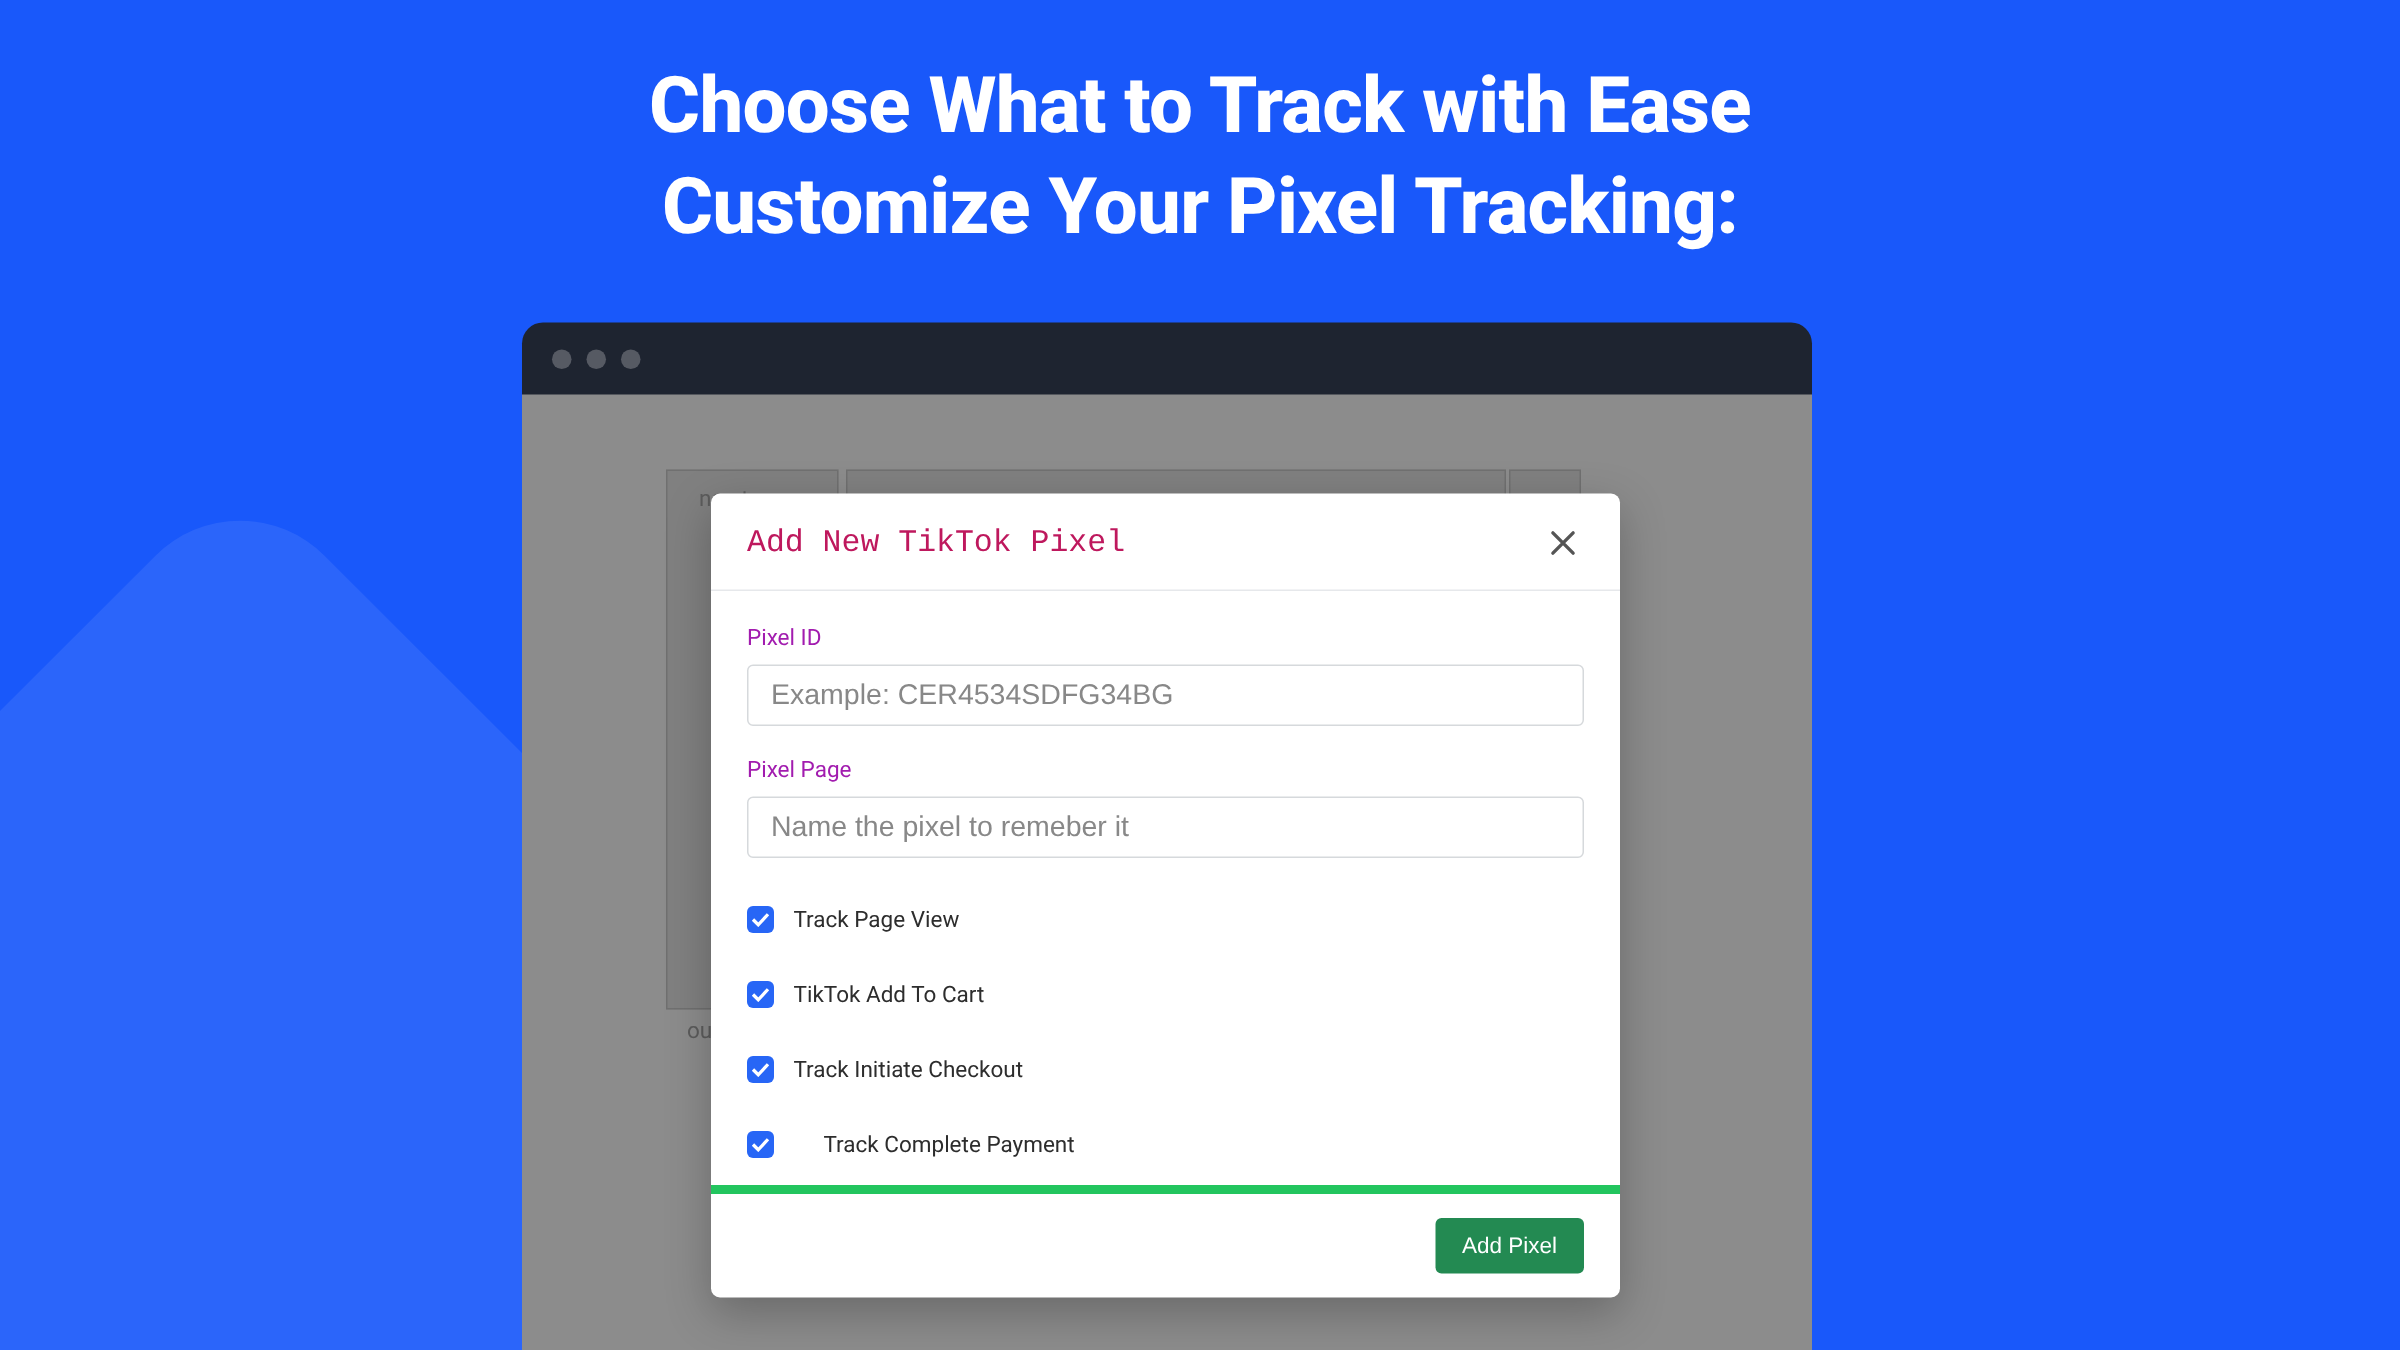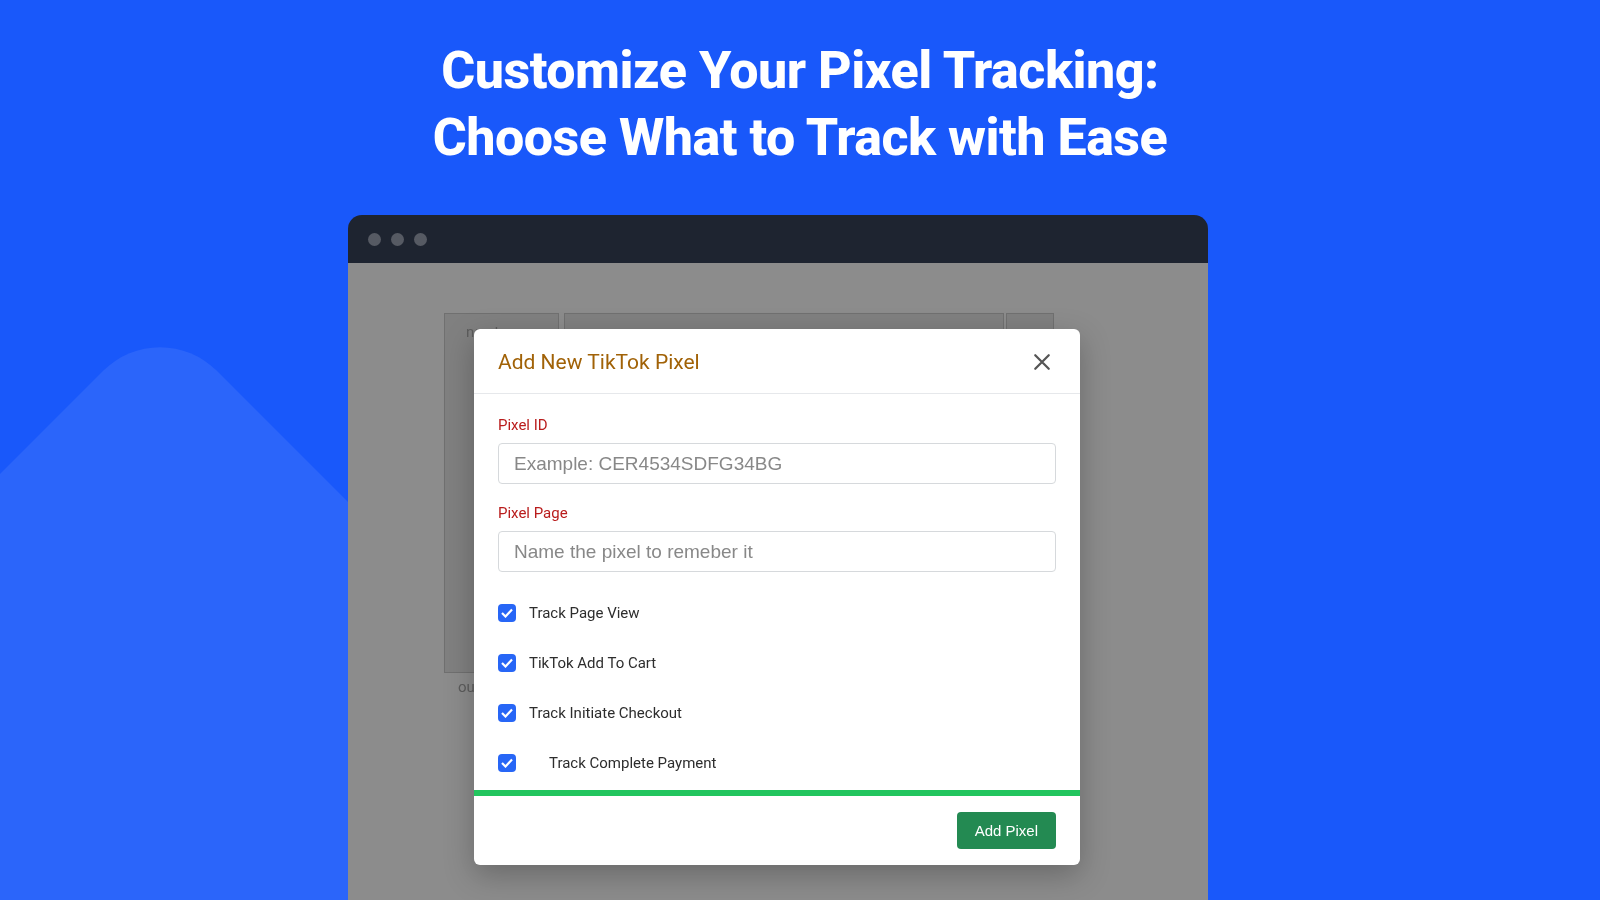--- a/index.html
+++ b/index.html
@@ -84,38 +84,39 @@
     .modal-header {
       display: flex;
       align-items: center;
       justify-content: space-between;
       padding: 19px 24px 17px 24px;
       border-bottom: 1px solid #e6e8eb;
     }
     .modal-title {
       font-size: 21px;
       font-weight: 400;
-      color: #a16207;
+      color: #be185d;
+      font-family: Liberation Mono, monospace;
     }
     .close-btn {
       width: 28px;
       height: 28px;
       display: flex;
       align-items: center;
       justify-content: center;
       cursor: pointer;
       color: #555;
     }
     .close-btn svg { width: 18px; height: 18px; }
     .modal-body {
       padding: 22px 24px 18px 24px;
     }
     .field-label {
       font-size: 15px;
-      color: #b91c1c;
+      color: #a21caf;
       margin-bottom: 9px;
     }
     .text-input {
       width: 100%;
       height: 41px;
       border: 1px solid #d6d9dc;
       border-radius: 4px;
       padding: 0 15px;
       font-size: 19px;
       color: #333;
@@ -167,22 +168,22 @@
       font-size: 15px;
       cursor: pointer;
     }
   </style>
 </head>
 <body>
 
 <div class="shape"></div>
 
 <div class="hero-title">
+  <div>Choose What to Track with Ease</div>
   <div>Customize Your Pixel Tracking:</div>
-  <div>Choose What to Track with Ease</div>
 </div>
 
 <div class="browser-frame">
   <div class="browser-header">
     <div class="dot"></div>
     <div class="dot"></div>
     <div class="dot"></div>
   </div>
   <div class="browser-body">
 

